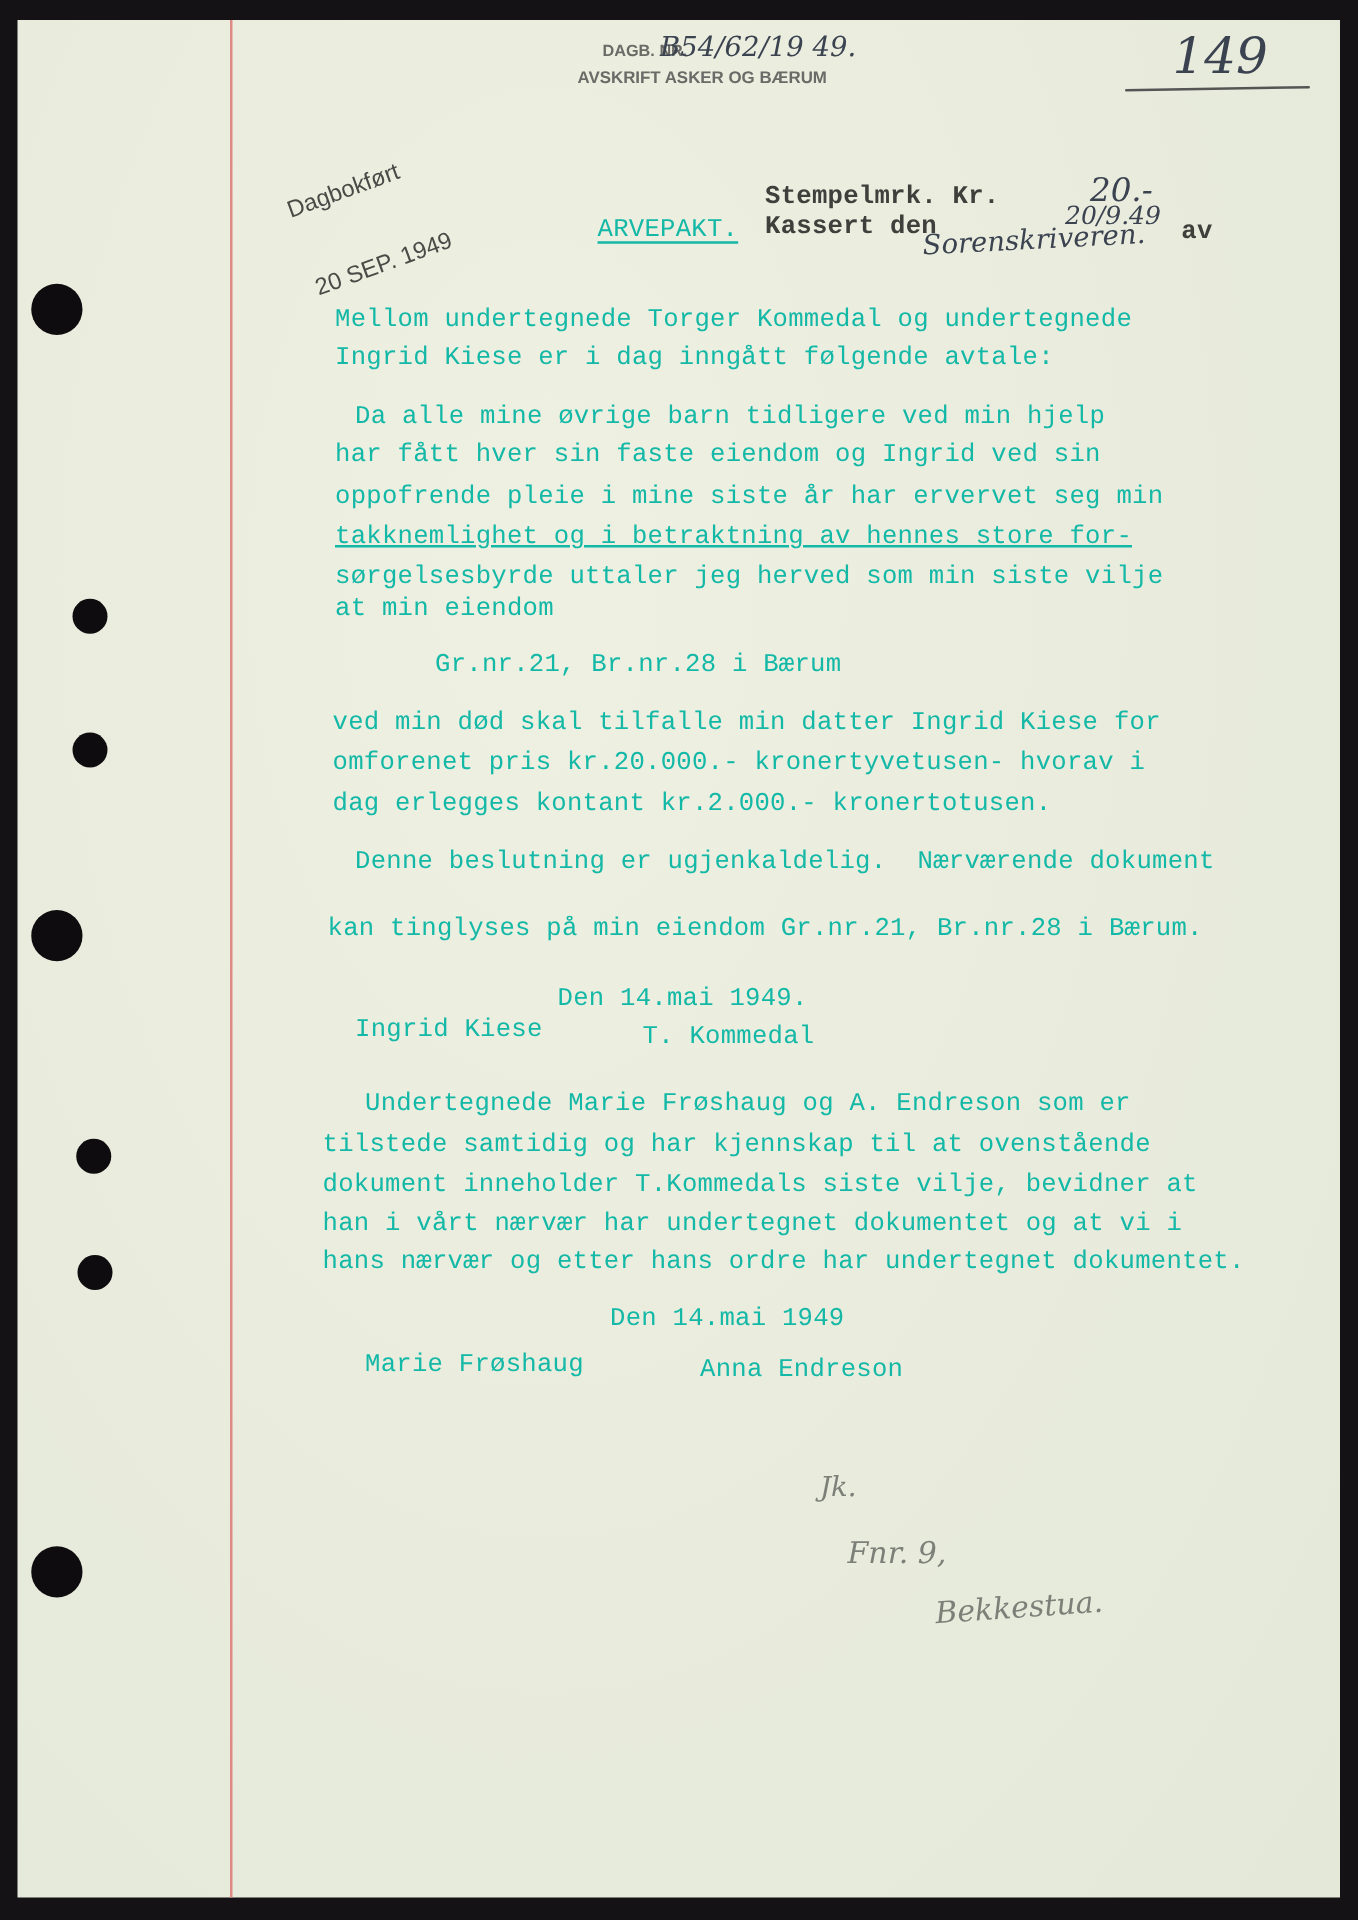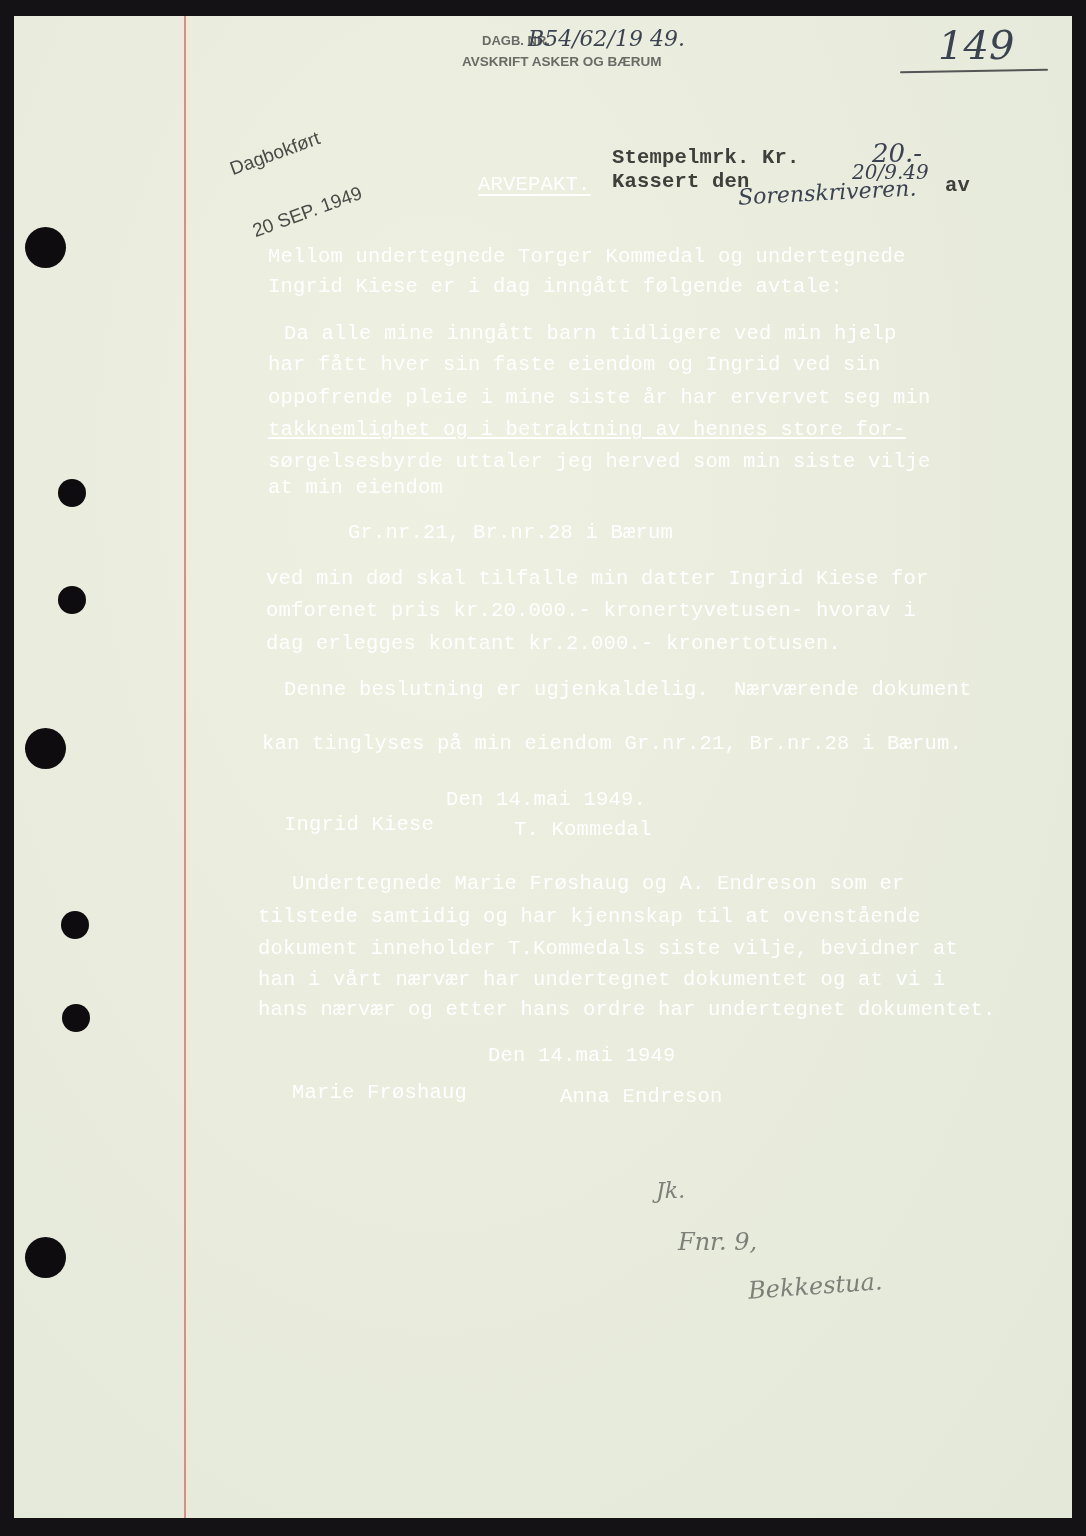--- a/index.html
+++ b/index.html
@@ -13,21 +13,21 @@
     background: radial-gradient(ellipse at 40% 30%, #eef0e2 0%, #e9ecdd 55%, #e3e8d9 100%);
   }
   .margin-line {
     position:absolute; left:184px; top:16px; width:2px; height:1502px;
     background:#e08a86;
   }
   .hole { position:absolute; border-radius:50%; background:#0e0c0e; }
   .hole.big { width:41px; height:41px; }
   .hole.small { width:28px; height:28px; }
   .t {
-    position:absolute; white-space:pre; color:#ffffff;
+    position:absolute; white-space:pre; color:#14b8a6;
     font-size:20.5px; letter-spacing:0.2px;
   }
   .stamp {
     position:absolute; white-space:pre; color:#6a6a66;
     font-family: "Liberation Sans", "DejaVu Sans", sans-serif; font-weight:bold;
   }
   .hand {
     position:absolute; white-space:pre; color:#3b4250;
     font-family: "DejaVu Serif", "Liberation Serif", serif; font-style:italic;
   }
@@ -67,21 +67,21 @@
 <div class="hand" style="left:872px;top:138px;font-size:26px;">20.-</div>
 <div class="t" style="left:612px;top:170px;color:#3f3f3b;font-weight:bold;">Kassert den</div>
 <div class="hand" style="left:852px;top:160px;font-size:20px;">20/9.49</div>
 <div class="t" style="left:912px;top:174px;color:#3f3f3b;font-weight:bold;margin-left:33px;">av</div>
 <div class="hand" style="left:738px;top:180px;font-size:22px;transform:rotate(-3deg);">Sorenskriveren.</div>
 
 <div class="t title-u" style="left:478px;top:173px;">ARVEPAKT.</div>
 
 <div class="t" style="left:268px;top:245px;">Mellom undertegnede Torger Kommedal og undertegnede</div>
 <div class="t" style="left:268px;top:275px;">Ingrid Kiese er i dag inngått følgende avtale:</div>
-<div class="t" style="left:284px;top:322px;">Da alle mine inngått barn tidligere ved min hjelp</div>
+<div class="t" style="left:284px;top:322px;">Da alle mine øvrige barn tidligere ved min hjelp</div>
 <div class="t" style="left:268px;top:353px;">har fått hver sin faste eiendom og Ingrid ved sin</div>
 <div class="t" style="left:268px;top:386px;">oppofrende pleie i mine siste år har ervervet seg min</div>
 <div class="t" style="left:268px;top:418px;text-decoration:underline;">takknemlighet og i betraktning av hennes store for-</div>
 <div class="t" style="left:268px;top:450px;">sørgelsesbyrde uttaler jeg herved som min siste vilje</div>
 <div class="t" style="left:268px;top:476px;">at min eiendom</div>
 <div class="t" style="left:348px;top:521px;">Gr.nr.21, Br.nr.28 i Bærum</div>
 <div class="t" style="left:266px;top:567px;">ved min død skal tilfalle min datter Ingrid Kiese for</div>
 <div class="t" style="left:266px;top:599px;">omforenet pris kr.20.000.- kronertyvetusen- hvorav i</div>
 <div class="t" style="left:266px;top:632px;">dag erlegges kontant kr.2.000.- kronertotusen.</div>
 <div class="t" style="left:284px;top:678px;">Denne beslutning er ugjenkaldelig.  Nærværende dokument</div>

